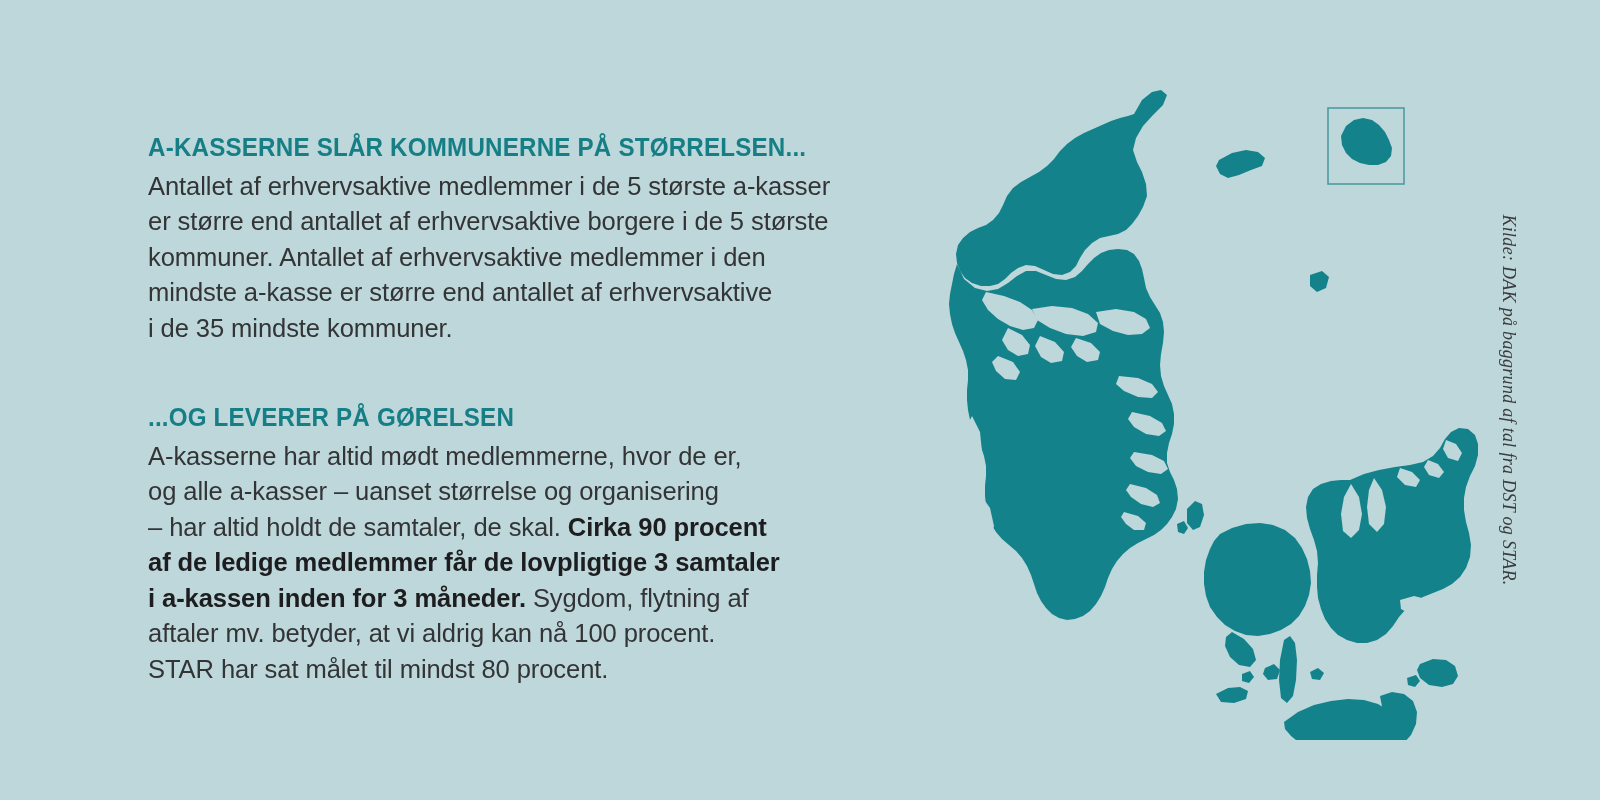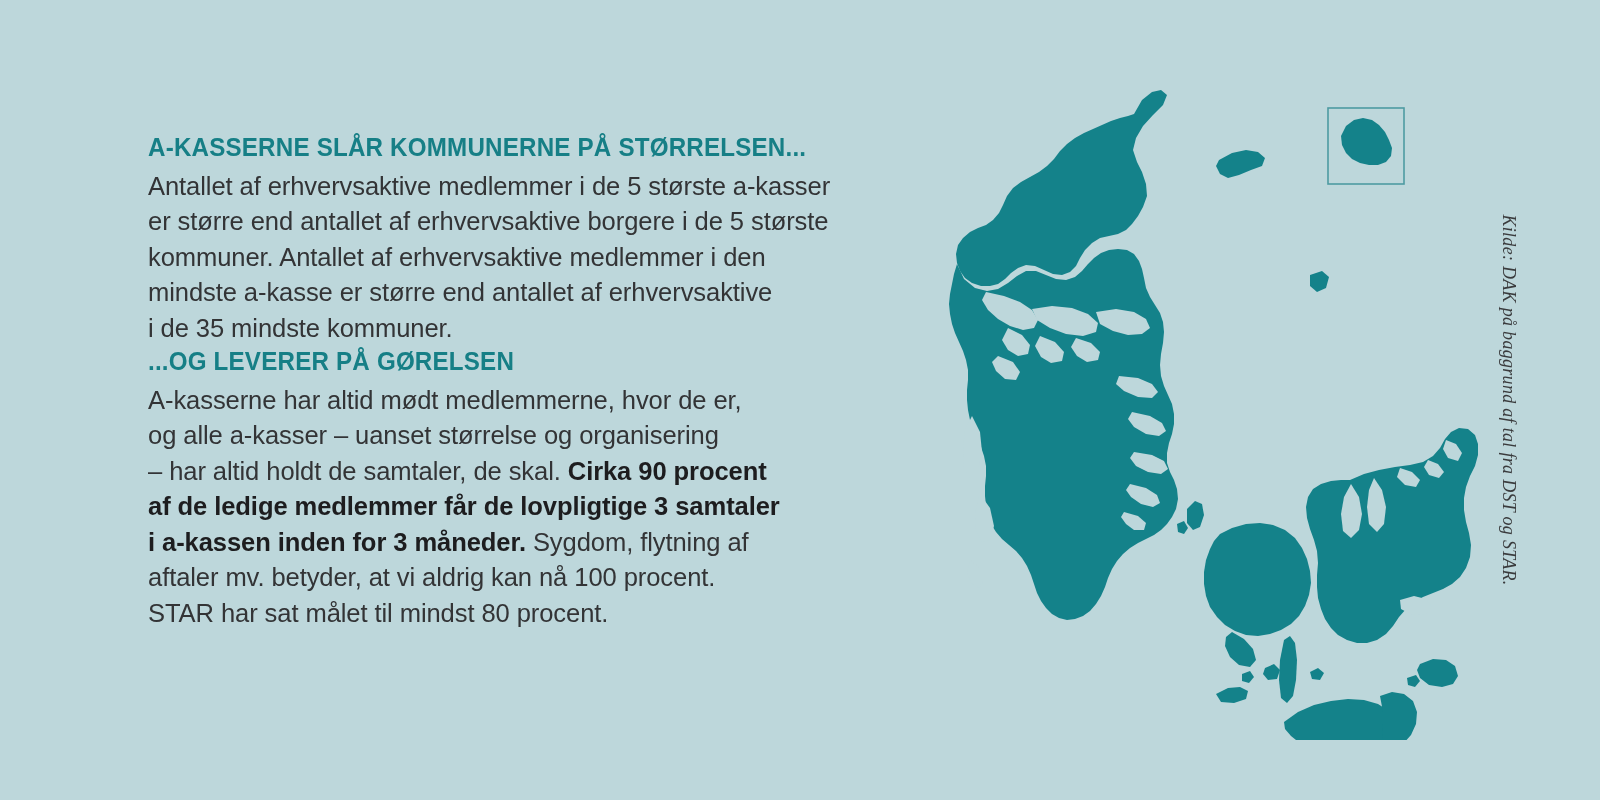--- a/index.html
+++ b/index.html
@@ -24,21 +24,21 @@
 
   
   .text-column {
     position: absolute;
     left: 148px;
     top: 132px;
     width: 760px;
   }
 
   .section { margin: 0; }
-  .section + .section { }
+  .section + .section { margin-top: 56px; }
 
   .section-heading {
     color: #167f86;
     font-family: "Liberation Sans Narrow", "Liberation Sans", "DejaVu Sans Condensed", sans-serif;
     font-weight: 700;
     font-size: 26px;
     letter-spacing: 0.2px;
     line-height: 1.18;
     margin: 0 0 6px 0;
     transform: scaleX(0.93);

